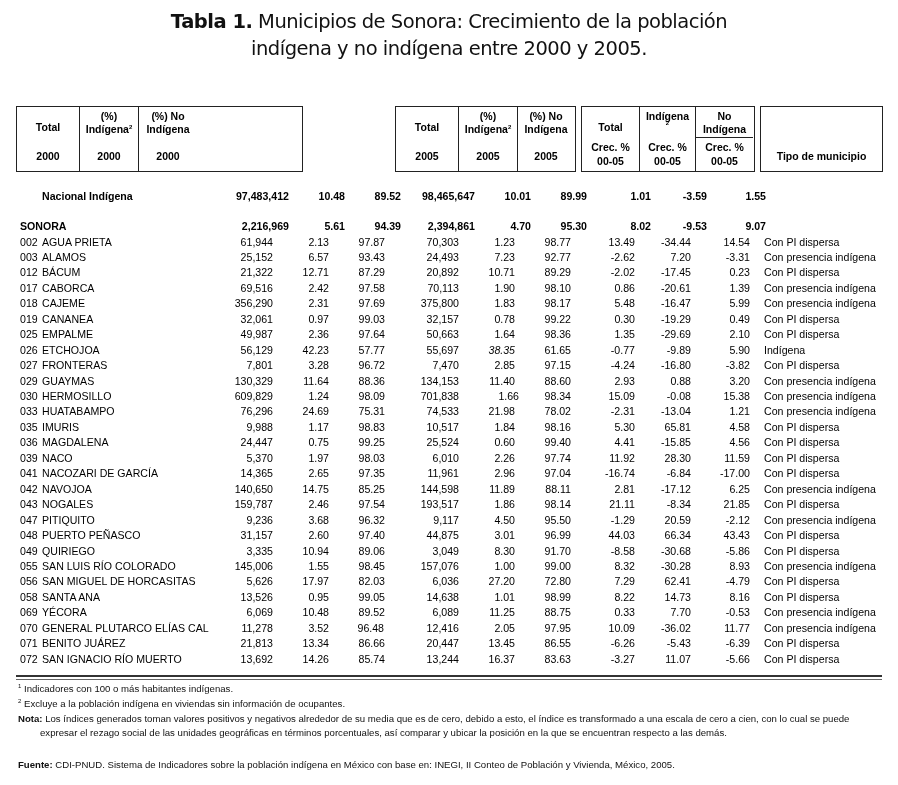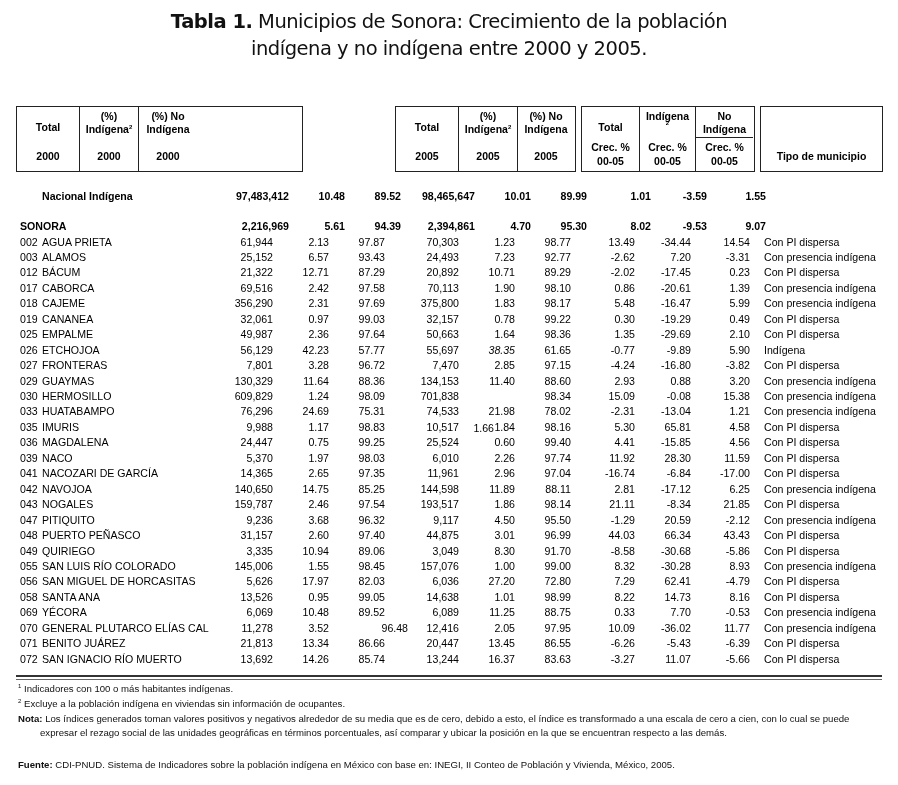--- a/index.html
+++ b/index.html
@@ -250,21 +250,21 @@
       <span class="r" style="right: 148px;">3.20</span>
       <span style="left: 764px;">Con presencia indígena</span>
     </div>
     <div class="row" style="top: 389px;">
       <span style="left: 20px;">030</span>
       <span style="left: 42px;">HERMOSILLO</span>
       <span class="r" style="right: 625px;">609,829</span>
       <span class="r" style="right: 569px;">1.24</span>
       <span class="r" style="right: 513px;">98.09</span>
       <span class="r" style="right: 439px;">701,838</span>
-      <span class="r" style="right: 404px; margin-top: 32px;">1.66</span>
+      <span class="r" style="right: 379px;">1.66</span>
       <span class="r" style="right: 327px;">98.34</span>
       <span class="r" style="right: 263px;">15.09</span>
       <span class="r" style="right: 207px;">-0.08</span>
       <span class="r" style="right: 148px;">15.38</span>
       <span style="left: 764px;">Con presencia indígena</span>
     </div>
     <div class="row" style="top: 404.45px;">
       <span style="left: 20px;">033</span>
       <span style="left: 42px;">HUATABAMPO</span>
       <span class="r" style="right: 625px;">76,296</span>
@@ -458,21 +458,21 @@
       <span class="r" style="right: 263px;">0.33</span>
       <span class="r" style="right: 207px;">7.70</span>
       <span class="r" style="right: 148px;">-0.53</span>
       <span style="left: 764px;">Con presencia indígena</span>
     </div>
     <div class="row" style="top: 620.75px;">
       <span style="left: 20px;">070</span>
       <span style="left: 42px;">GENERAL PLUTARCO ELÍAS CAL</span>
       <span class="r" style="right: 625px;">11,278</span>
       <span class="r" style="right: 569px;">3.52</span>
-      <span class="r" style="right: 490px; margin-left: 41px;">96.48</span>
+      <span class="r" style="right: 514px; margin-left: 41px;">96.48</span>
       <span class="r" style="right: 439px;">12,416</span>
       <span class="r" style="right: 383px;">2.05</span>
       <span class="r" style="right: 327px;">97.95</span>
       <span class="r" style="right: 263px;">10.09</span>
       <span class="r" style="right: 207px;">-36.02</span>
       <span class="r" style="right: 148px;">11.77</span>
       <span style="left: 764px;">Con presencia indígena</span>
     </div>
     <div class="row" style="top: 636.2px;">
       <span style="left: 20px;">071</span>

